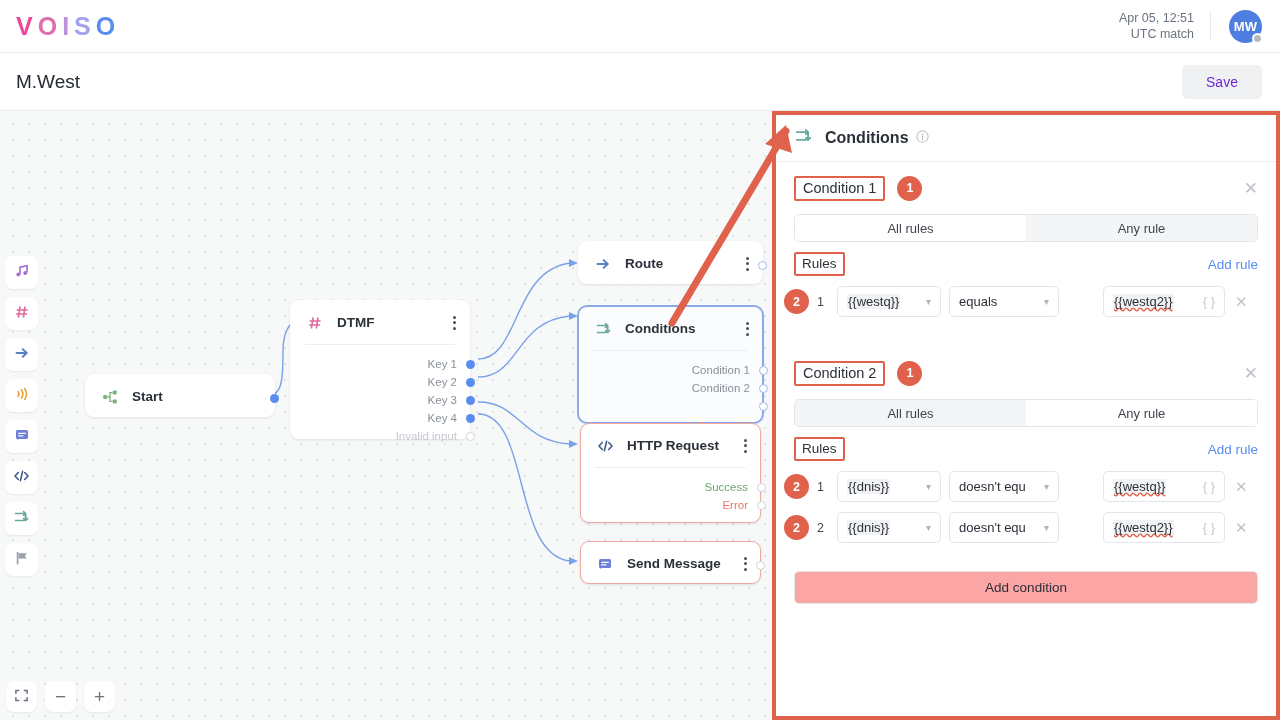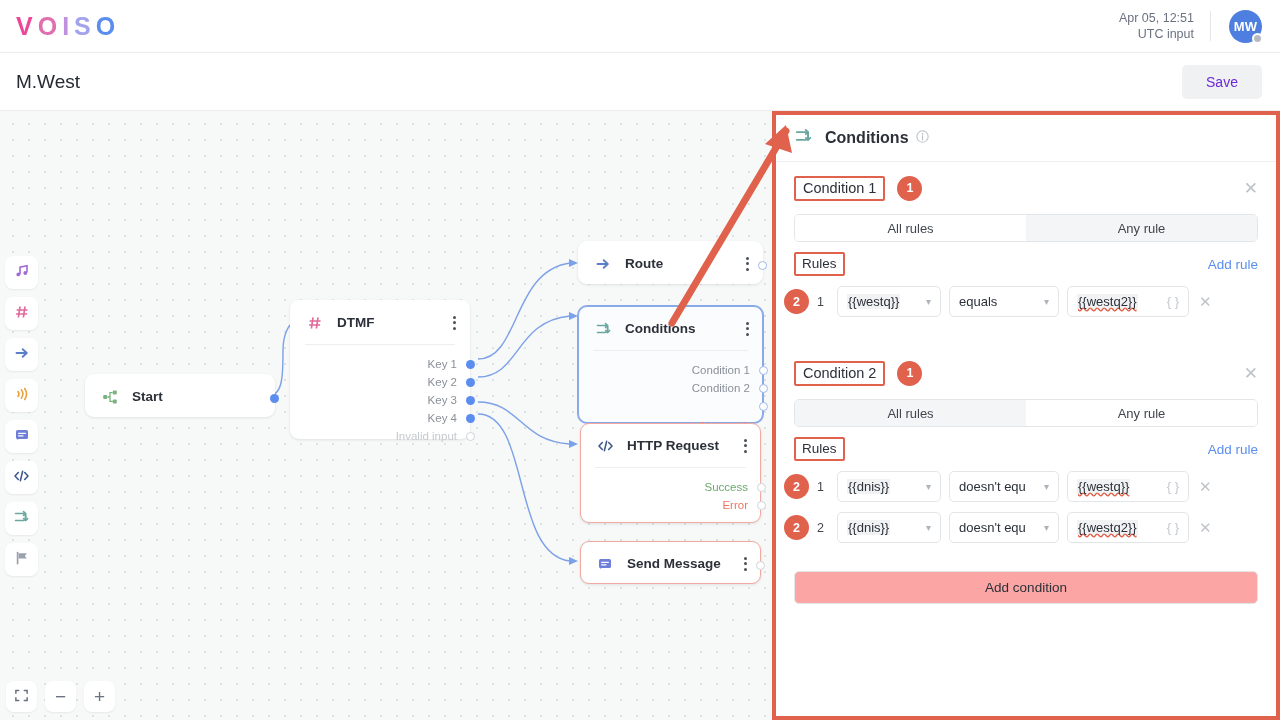--- a/index.html
+++ b/index.html
@@ -150,21 +150,21 @@
     justify-content:center; flex:0 0 auto; margin-left:-10px;
   }
   .rule-num { width:12px; font-size:12.5px; color:#41464e; text-align:left; }
   .ctl {
     height:31px; border:1px solid #e3e6e9; border-radius:5px; background:#fff;
     display:flex; align-items:center; padding:0 9px; font-size:13px; color:#2b3039;
     overflow:hidden; white-space:nowrap;
   }
   .ctl.sel-a { width:104px; }
   .ctl.sel-b { width:110px; }
-  .ctl.val   { width:122px; }
+  .ctl.val   { width:122px;margin-left:36px; }
   .ctl .txt { background:#f1f2f3; padding:0 1px; }
   .ctl .txt.spell { text-decoration: underline wavy #e05c45; text-decoration-skip-ink:none; }
   .caret { margin-left:auto; color:#aeb4bb; font-size:10px; }
   .braces { margin-left:auto; color:#c5c9cf; font-size:13px; }
   .rule-x { color:#bfc4ca; font-size:15px; cursor:pointer; line-height:1; margin-left:2px; }
 
   .add-cond {
     margin-top:18px; height:33px; width:100%; border:1px solid #e3e6e9;
     border-radius:5px; background:#fca5a5; font-size:13.5px; color:#2b3039;
     font-family:inherit; cursor:pointer;
@@ -182,21 +182,21 @@
     <div class="logo">
       <span>V</span>
       <span>O</span>
       <span>I</span>
       <span>S</span>
       <span>O</span>
     </div>
     <div class="topbar-right">
       <div class="clock">
         <div>Apr 05, 12:51</div>
-        <div>UTC input</div>
+        <div>UTC match</div>
       </div>
       <div class="divider-v"></div>
       <div class="avatar-wrap">
         <div class="avatar">MW</div>
         <div class="avatar-status"></div>
       </div>
     </div>
   </div>
 
   <div class="subbar">

